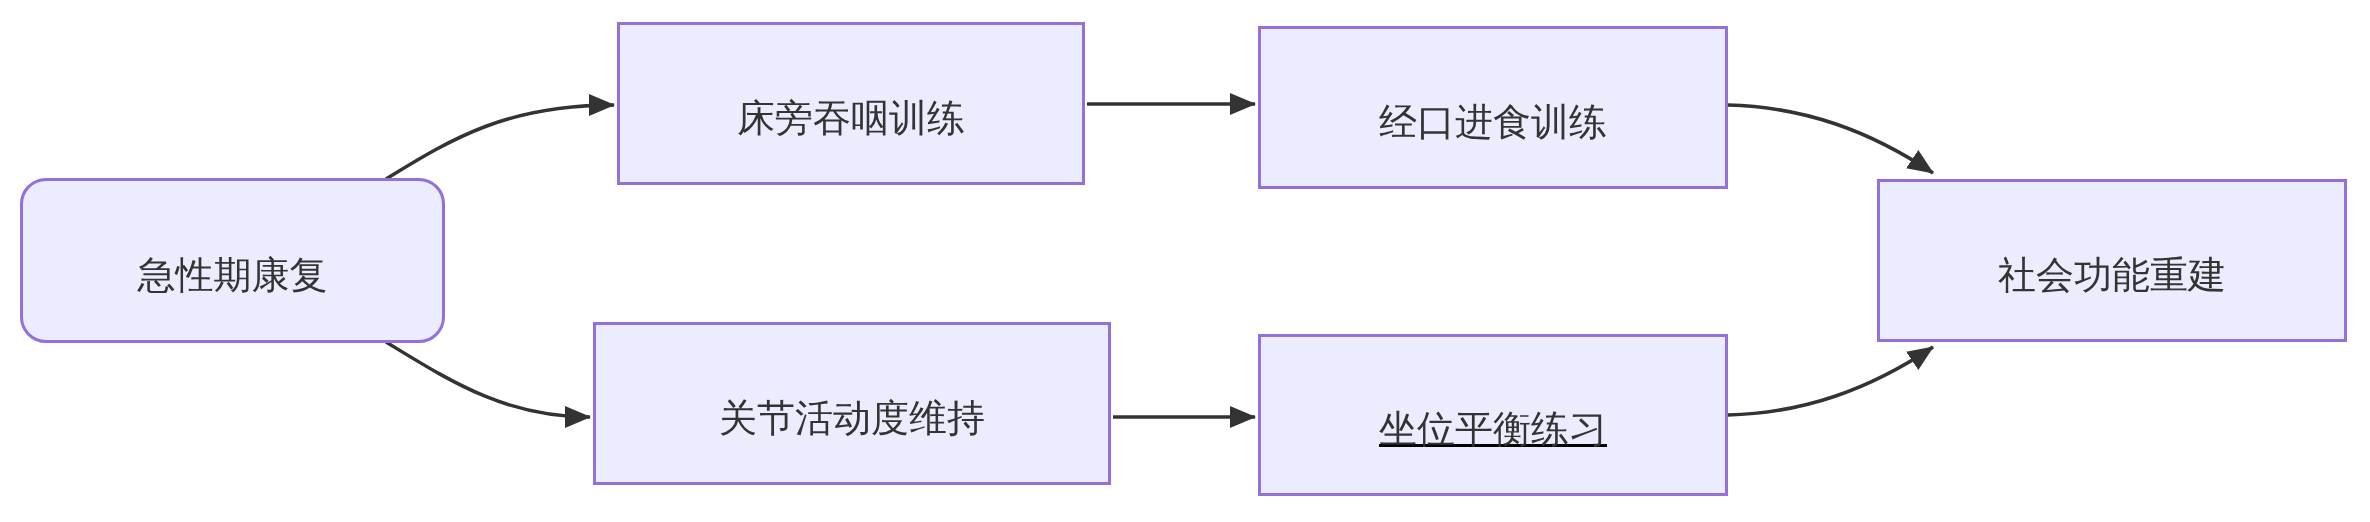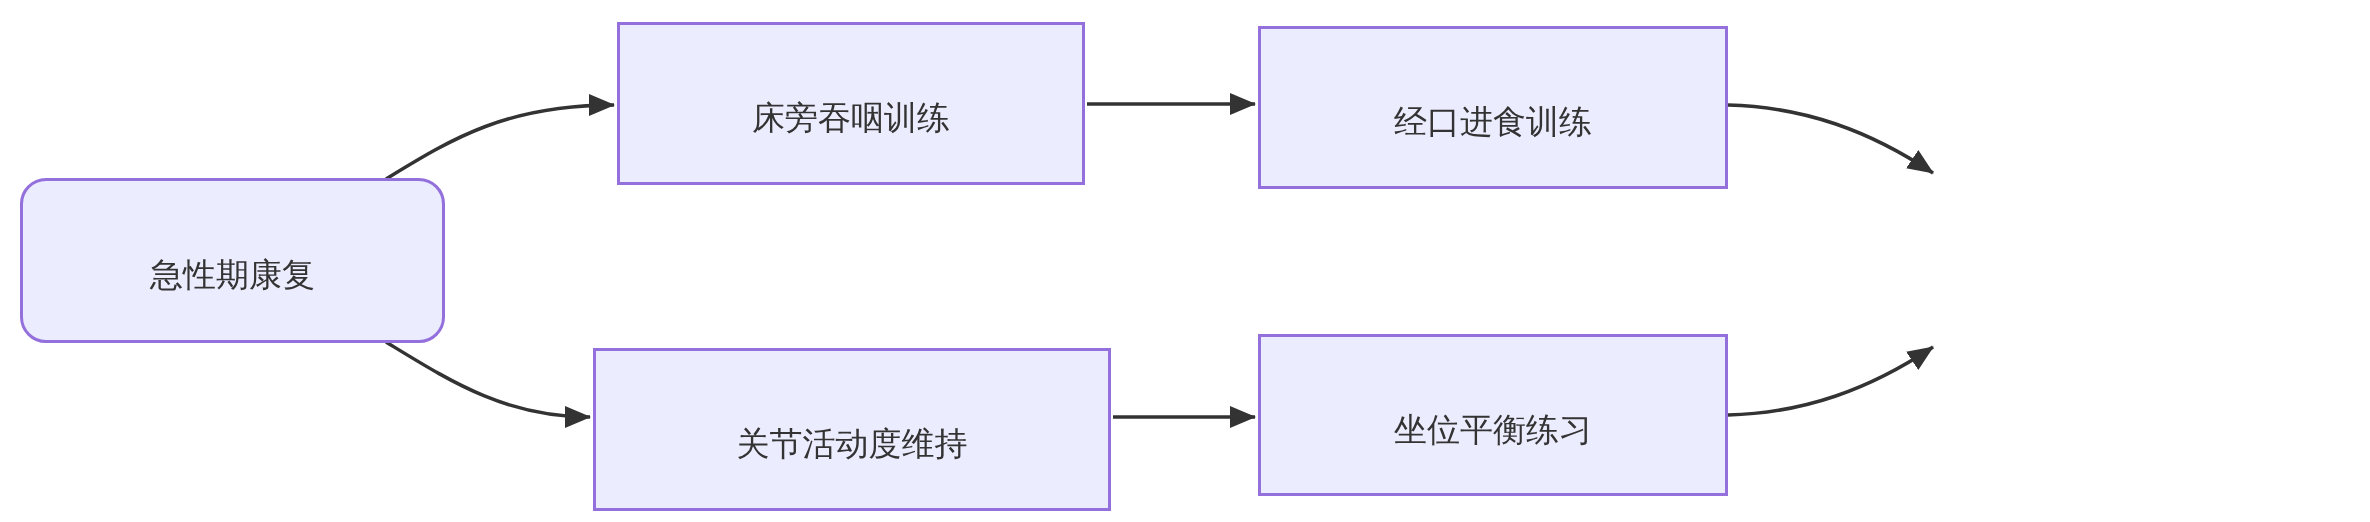--- a/index.html
+++ b/index.html
@@ -31,32 +31,32 @@
     position: absolute;
     box-sizing: border-box;
     background: #ECECFF;
     border: 3px solid #9370DB;
     display: flex;
     align-items: center;
     justify-content: center;
   }
   .node-label {
     color: #333333;
-    font-size: 33px;
+    font-size: 38px;
     line-height: 1;
     white-space: nowrap;
     text-align: center;
     margin-top: 28px;
   }
   
   .node-a { left: 20px;   top: 178px; width: 425px; height: 165px; border-radius: 26px; }
   .node-b { left: 617px;  top: 22px;  width: 468px; height: 163px; }
   .node-c { left: 1258px; top: 26px;  width: 470px; height: 163px; }
-  .node-d { left: 593px;  top: 348px; width: 518px; height: 163px; }
-  .node-e { left: 1258px; top: 334px; width: 470px; height: 162px; }
+  .node-d { left: 593px;  top: 322px; width: 518px; height: 163px; }
+  .node-e { left: 1258px; top: 334px; width: 470px; height: 162px; text-decoration: underline; }
   .node-f { left: 1877px; top: 179px; width: 470px; height: 163px; }
 </style>
 </head>
 <body>
 
 <div class="diagram">
 
   <svg class="edges-layer" viewBox="0 0 2370 522" xmlns="http://www.w3.org/2000/svg">
     <defs>
       <marker id="arrowhead" markerUnits="userSpaceOnUse" markerWidth="26" markerHeight="22" refX="25" refY="11" orient="auto">
@@ -84,14 +84,17 @@
   </div>
 
   <div class="node node-d">
     <span class="node-label">关节活动度维持</span>
   </div>
 
   <div class="node node-e">
     <span class="node-label">坐位平衡练习</span>
   </div>
 
+  <div class="node node-f">
+    <span class="node-label">社会功能重建</span>
+  </div>
 
 </div>
 
 </body></html>

